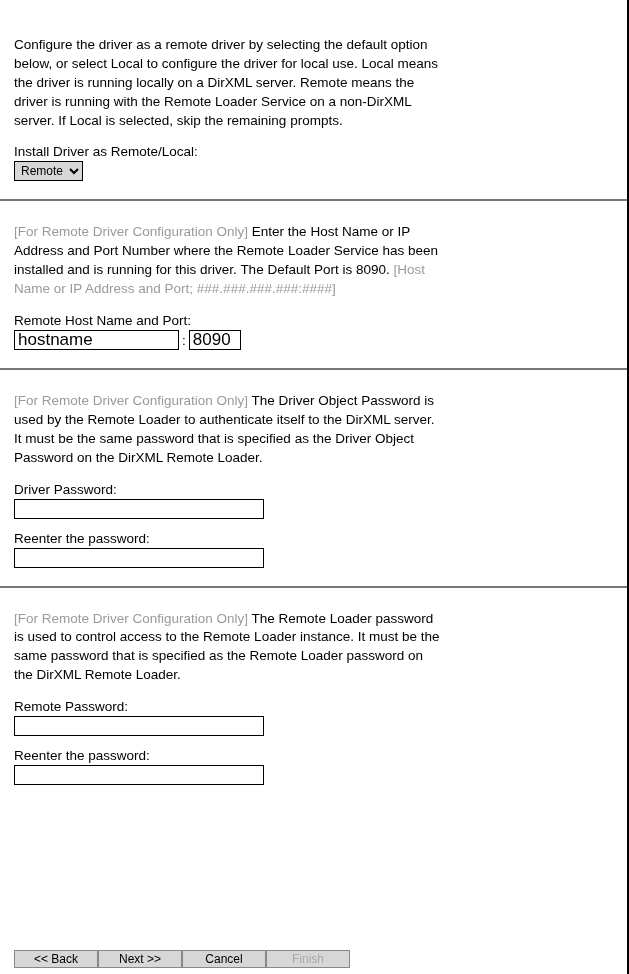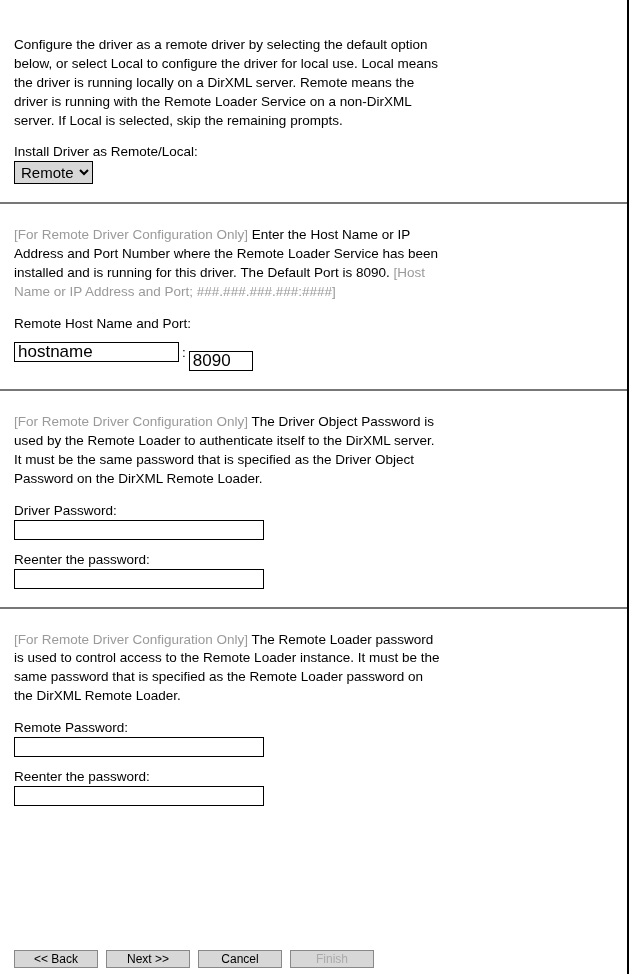--- a/index.html
+++ b/index.html
@@ -33,43 +33,43 @@
       color: #000;
     }
     .label.tight { margin-top: 12px; }
     hr.divider {
       border: none;
       border-top: 2px solid #777;
       margin: 0;
     }
     select.remote {
       font-family: inherit;
-      font-size: 15px;
+      font-size: 12px;
       background: #d7d7d7;
       border: 1px solid #000;
       padding: 1px 2px;
     }
     input[type="text"], input[type="password"] {
       font-family: inherit;
       font-size: 17px;
       border: 1px solid #000;
       padding: 1px 3px;
       height: 20px;
       background: #fff;
     }
     .host-row { display: inline-flex; align-items: center; gap: 3px; }
     .host-input { width: 165px; }
-    .port-input { width: 64px; margin-top: 18px; }
+    .port-input { width: 52px; }
     .pw-input { width: 250px; }
     .button-bar {
       position: absolute;
       bottom: 6px;
       left: 14px;
       display: flex;
-      gap: 8px;
+      gap: 0;
     }
     button.nav {
       font-family: inherit;
       font-size: 12px;
       width: 84px;
       height: 18px;
       background: #d7d7d7;
       border: 1px solid #888;
       color: #000;
       cursor: pointer;

